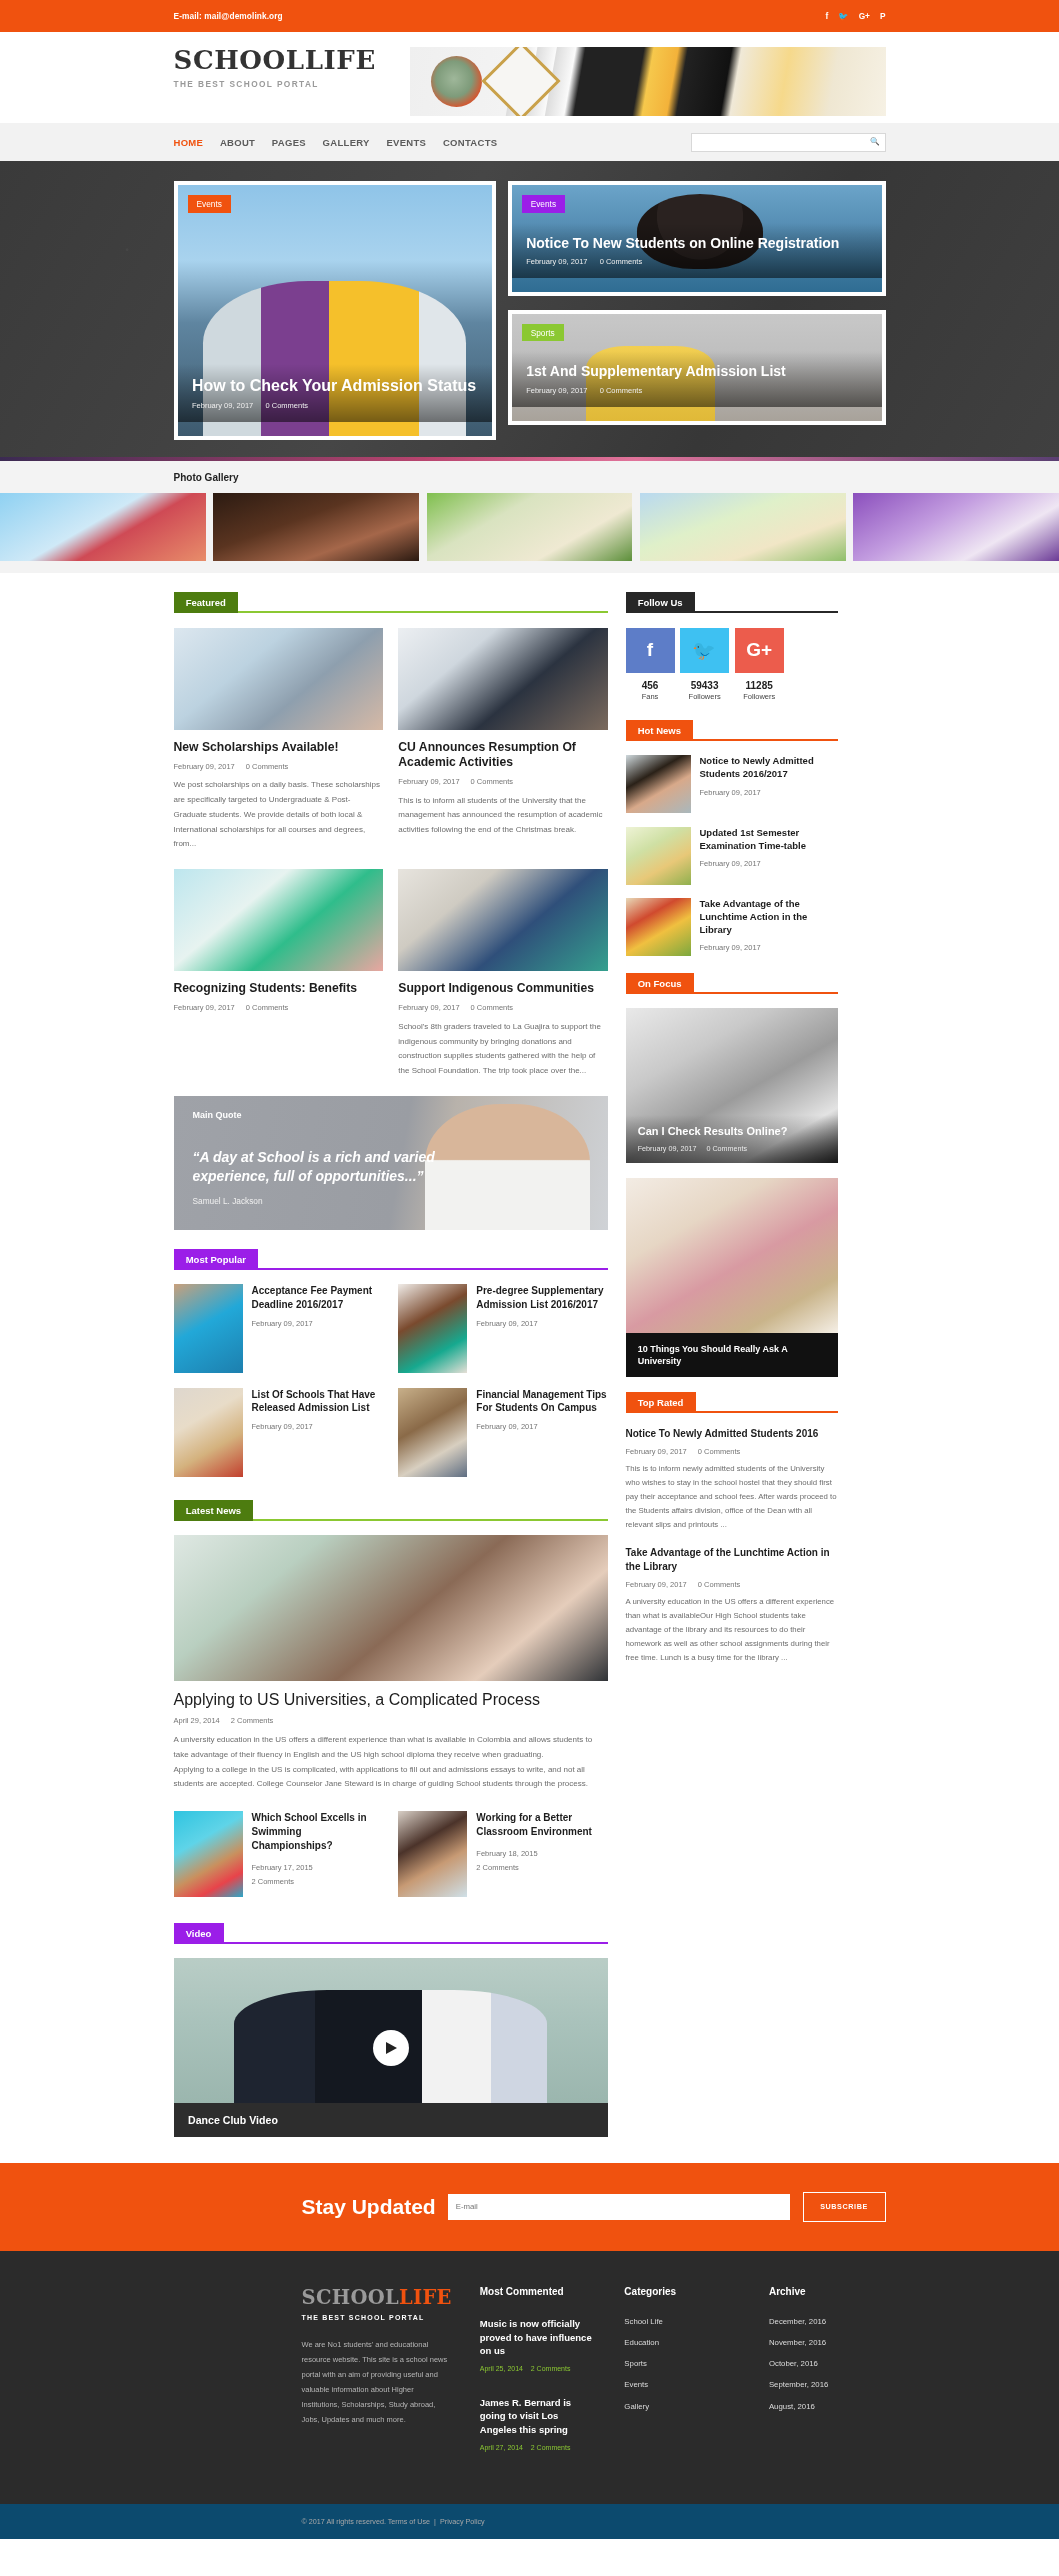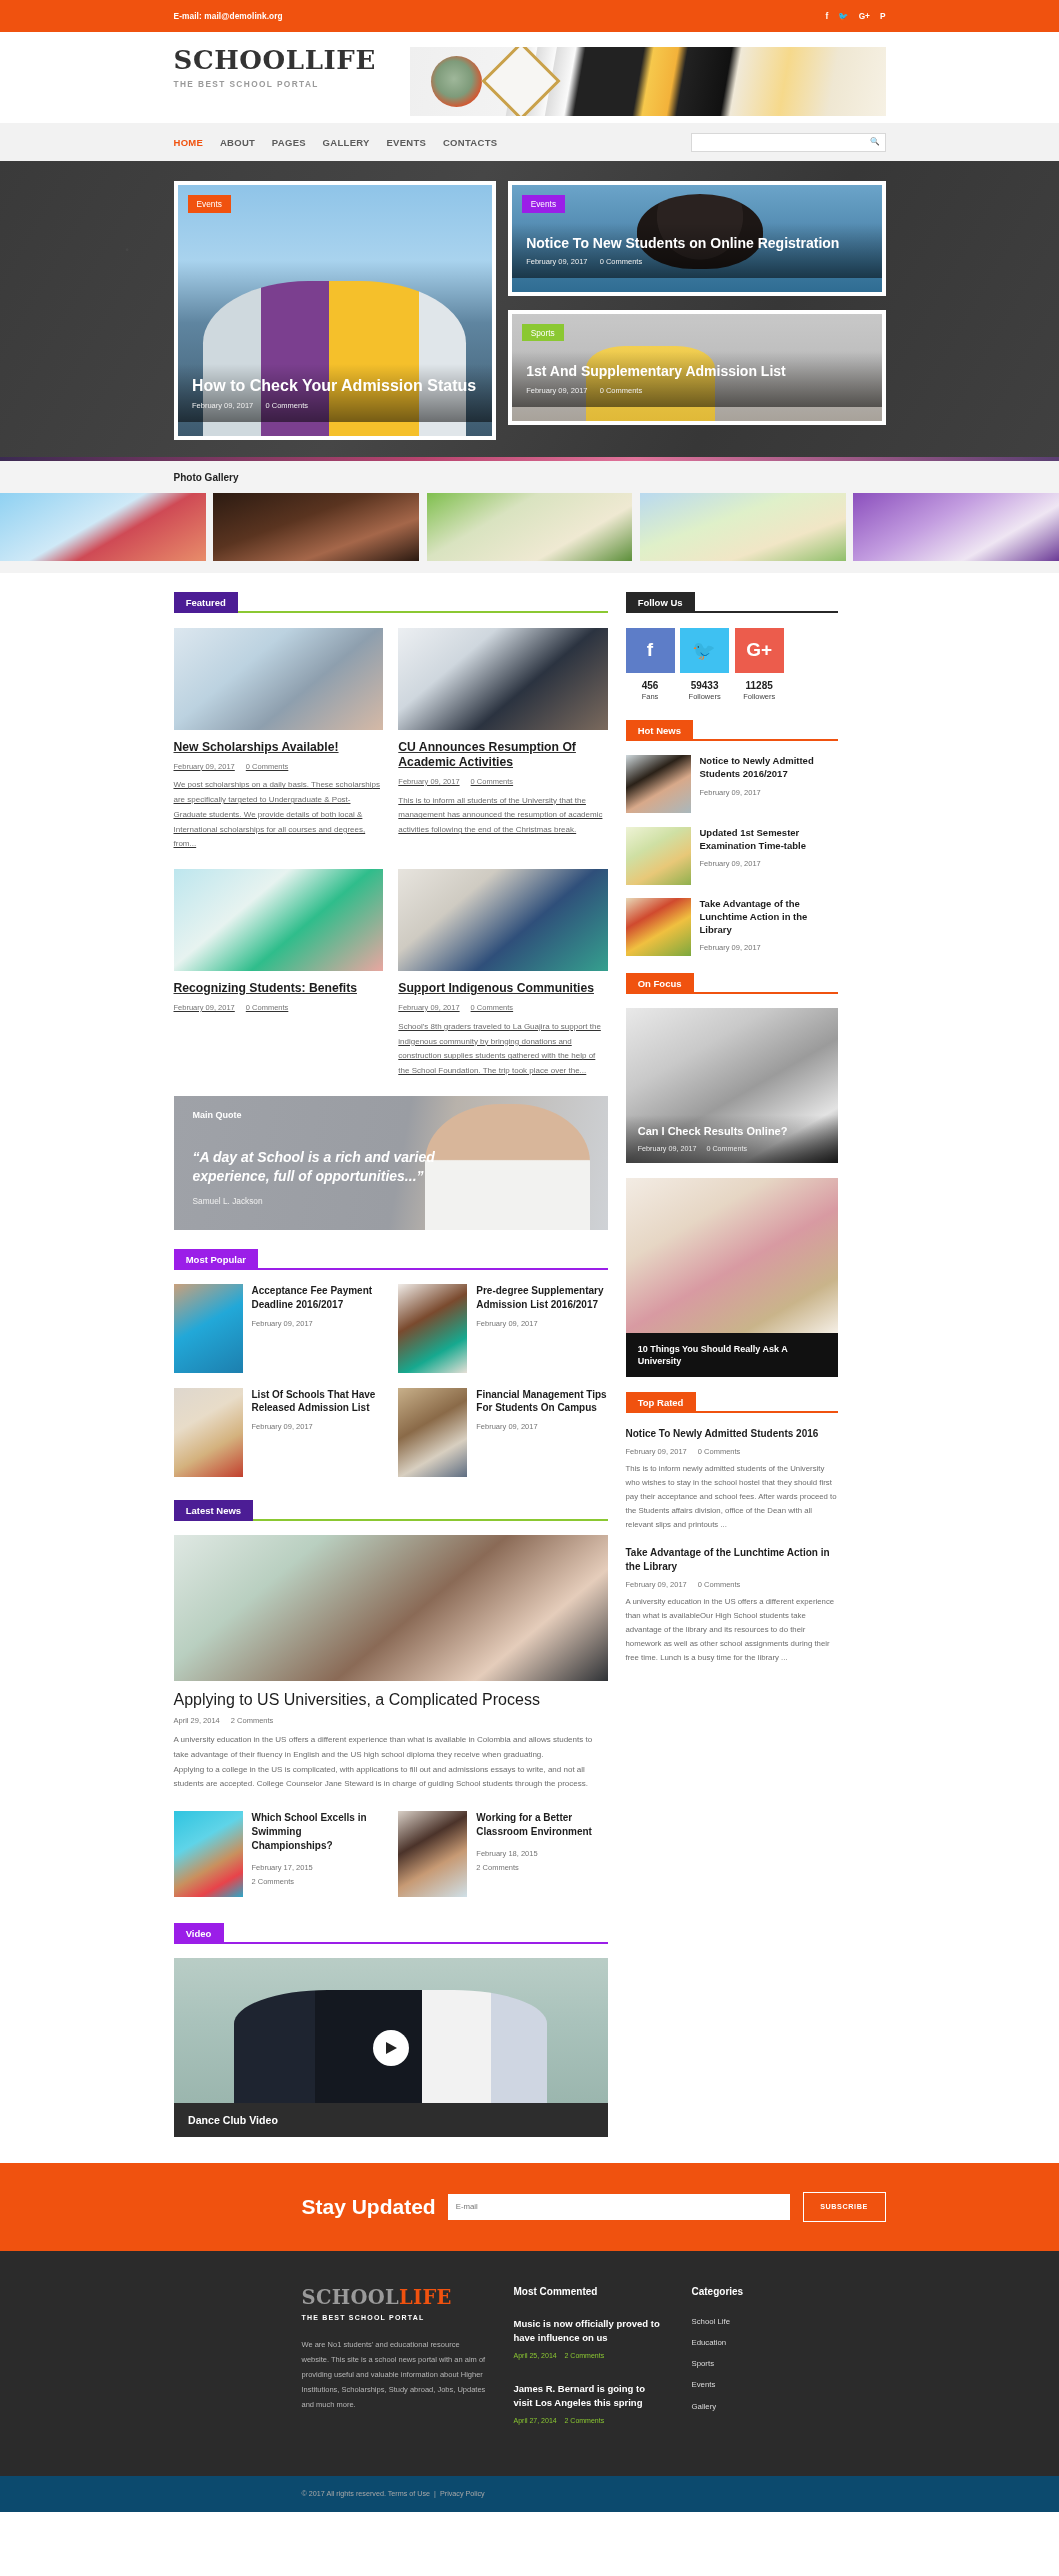--- a/index.html
+++ b/index.html
@@ -116,26 +116,26 @@
 
   
   .main { background: #fff; padding: 19px 0 0; }
   .main .wrap { display: flex; gap: 18px; align-items: flex-start; }
   .col-main { width: 434px; }
   .col-side { width: 212px; }
 
   .sec-head { display: flex; align-items: flex-end; margin-bottom: 14.5px; }
   .sec-label { color: #fff; font-size: 9.5px; font-weight: bold; padding: 5px 12.2px; }
   .sec-rule { flex: 1; height: 1.7px; }
-  .h-green .sec-label { background: #4c1d95; } .h-green .sec-rule { background: #8bc832; }
+  .h-green .sec-label { background: #4d7c0f; } .h-green .sec-rule { background: #8bc832; }
   .h-purple .sec-label { background: #9b1ee8; } .h-purple .sec-rule { background: #9b1ee8; }
   .h-dark .sec-label { background: #272727; } .h-dark .sec-rule { background: #272727; }
   .h-orange .sec-label { background: #f0520f; } .h-orange .sec-rule { background: #f0520f; }
 
-  .grid2 { display: flex; gap: 15.6px; text-decoration: underline; }
+  .grid2 { display: flex; gap: 15.6px; }
   .gcol { flex: 1; }
   .post-img { width: 100%; height: 102px; margin-bottom: 10px; }
   .p1 { background: linear-gradient(140deg,#dce7ef 0%, #bcd2e0 35%, #8e9fae 62%, #d5b9a6 100%); }
   .p2 { background: linear-gradient(140deg,#eceff2 0%, #cfd7de 30%, #2b3340 60%, #7b6a5d 100%); }
   .p3 { background: linear-gradient(140deg,#bde6ee 0%, #e7f3f0 35%, #2fbd8b 60%, #e9a6a0 100%); }
   .p4 { background: linear-gradient(140deg,#e7e4de 0%, #cfcbc2 30%, #2f4f7a 60%, #35a08e 100%); }
   .post-title { font-size: 12.2px; font-weight: bold; color: #1d1d1d; line-height: 1.25; margin-bottom: 6.7px; }
   .post-meta { font-size: 7.5px; color: #757575; display: flex; gap: 11px; margin-bottom: 7.8px; }
   .post-text { font-size: 8px; color: #6d6d6d; line-height: 1.85; }
 
@@ -633,20 +633,28 @@
 
     <div class="f-col">
       <div class="f-head">Categories</div>
       <div class="f-link">School Life</div>
       <div class="f-link">Education</div>
       <div class="f-link">Sports</div>
       <div class="f-link">Events</div>
       <div class="f-link">Gallery</div>
     </div>
 
+    <div class="f-col">
+      <div class="f-head">Archive</div>
+      <div class="f-link">December, 2016</div>
+      <div class="f-link">November, 2016</div>
+      <div class="f-link">October, 2016</div>
+      <div class="f-link">September, 2016</div>
+      <div class="f-link">August, 2016</div>
+    </div>
   </div>
 </div>
 
 <div class="f-bottom">
   <div class="wrap">
     <div class="f-bottom-text">
       <span>© 2017 All rights reserved. Terms of Use</span>
       &nbsp;<span>|</span>&nbsp;
       <span>Privacy Policy</span>
     </div>

